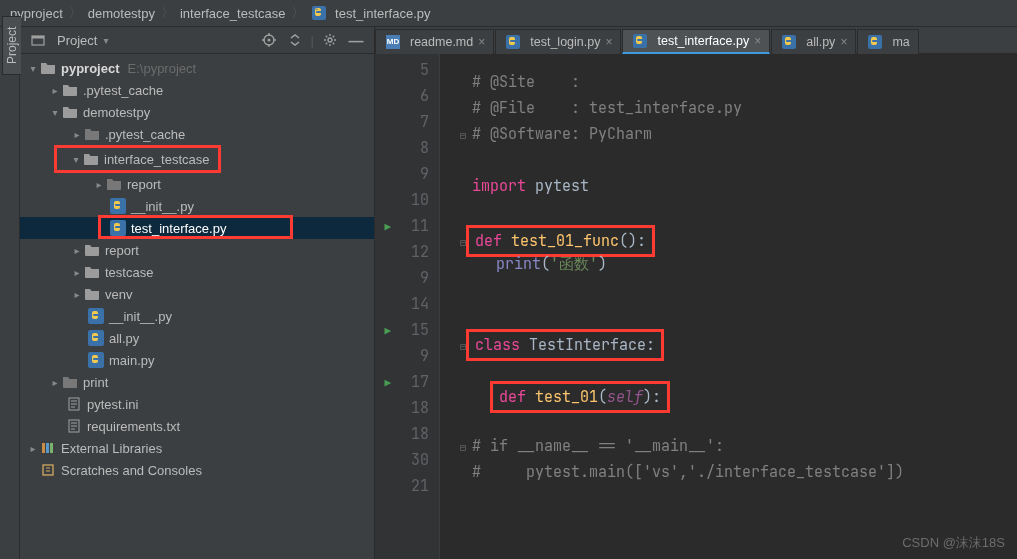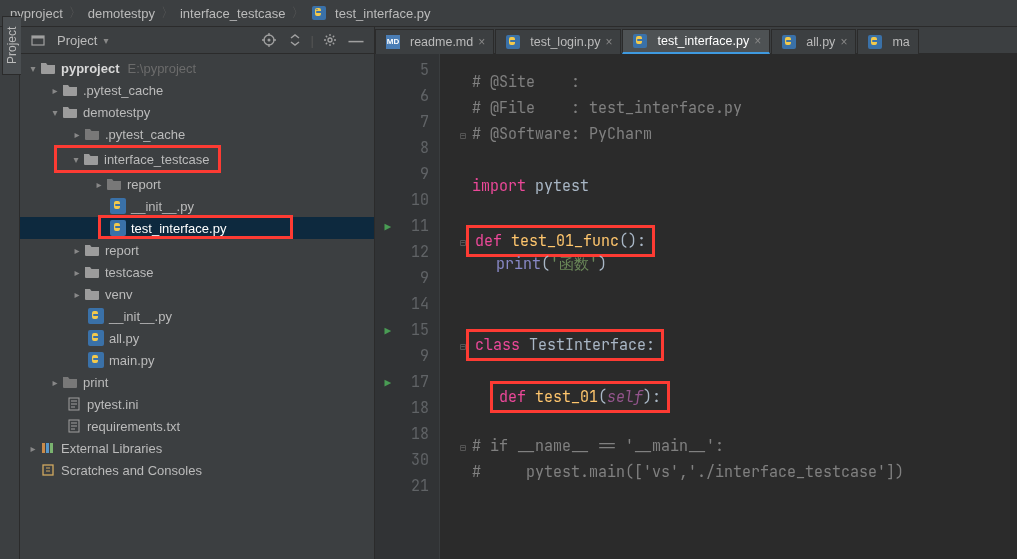--- a/index.html
+++ b/index.html
@@ -496,16 +496,17 @@
           <div class="code-line"><span class="fold-ind">⊟</span><span class="c-annot-border"><span class="c-keyword">def</span> <span class="c-fname">test_01_func</span>():</span></div>
           <div class="code-line">    <span class="c-builtin">print</span>(<span class="c-string">'函数'</span>)</div>
           <div class="code-line">&nbsp;</div>
           <div class="code-line">&nbsp;</div>
           <div class="code-line"><span class="fold-ind">⊟</span><span class="c-annot-border"><span class="c-keyword">class</span> TestInterface:</span></div>
           <div class="code-line">&nbsp;</div>
           <div class="code-line">    <span class="c-annot-border"><span class="c-keyword">def</span> <span class="c-fname">test_01</span>(<span class="c-self">self</span>):</span></div>
           <div class="code-line">&nbsp;</div>
           <div class="code-line"><span class="fold-ind">⊟</span><span class="c-comment"># if __name__ == '__main__':</span></div>
           <div class="code-line"><span class="fold-ind"></span><span class="c-comment">#     pytest.main(['vs','./interface_testcase'])</span></div>
+          <div class="watermark">CSDN @沫沫18S</div>
       </div>
     </div>
   </div>
 </div>
 
 </body></html>

